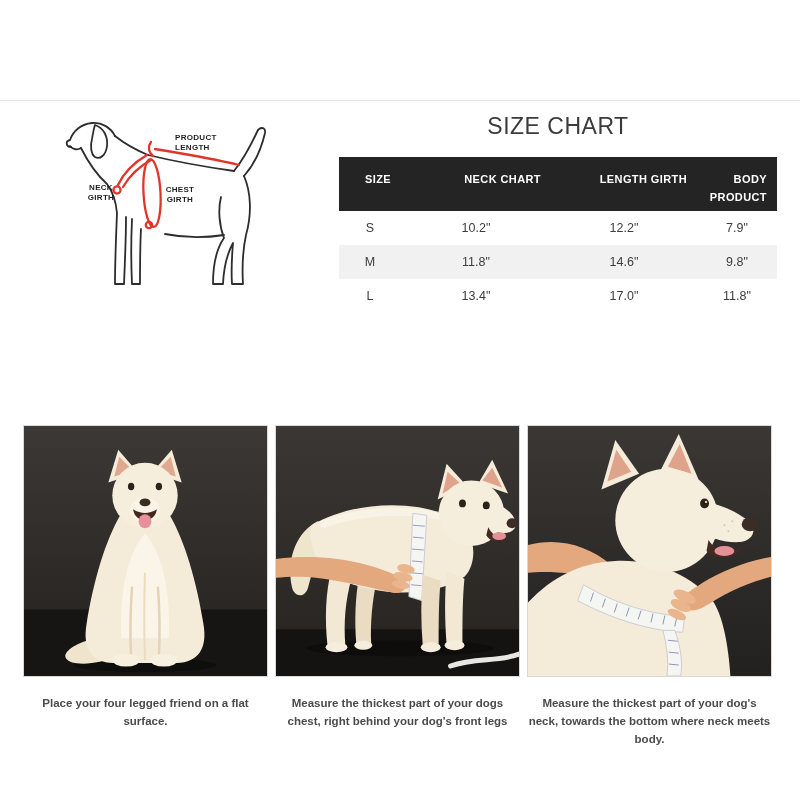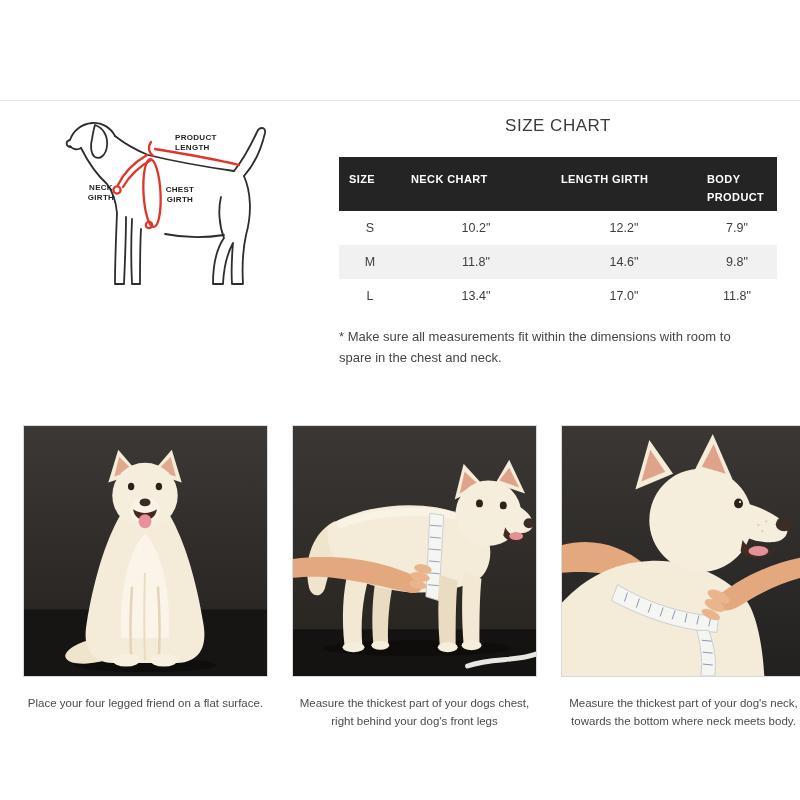--- a/index.html
+++ b/index.html
@@ -6,34 +6,34 @@
   body{width:800px;height:800px;position:relative;overflow:hidden;
        font-family:"Liberation Sans", sans-serif;color:#3d3d3d;}
 
   .divider{position:absolute;left:0;top:100px;width:800px;height:1px;background:#e5e5e5;}
 
   
   .diagram{position:absolute;left:35px;top:97px;width:290px;height:200px;}
 
   
   .chart-col{position:absolute;left:339px;top:112px;width:438px;}
-  .chart-title{font-size:17px;font-weight:400;letter-spacing:.5px;color:#3b3b3b;
+  .chart-title{font-size:23px;font-weight:400;letter-spacing:.5px;color:#3b3b3b;
                text-align:center;margin:0;padding:0;line-height:28px;}
   table.size-table{border-collapse:collapse;width:438px;margin-top:17px;table-layout:fixed;}
   table.size-table th{background:#242424;color:#ffffff;font-size:11px;font-weight:bold;
-       letter-spacing:.4px;text-align:left;vertical-align:top;
+       letter-spacing:.4px;text-align:right;vertical-align:top;
        padding:13px 10px 5px;line-height:18px;}
   table.size-table td{height:34px;text-align:center;vertical-align:middle;
        font-size:12.5px;color:#3d3d3d;padding:0;}
   table.size-table tbody tr:nth-child(even){background:#f1f1f1;}
   .col-size{width:62px;}.col-neck{width:150px;}.col-chest{width:146px;}.col-body{width:80px;}
   .notes{margin-top:13px;width:414px;font-size:13px;line-height:21px;color:#464646;}
 
   
-  .photos{position:absolute;left:23px;top:425px;width:754px;display:flex;gap:24px;}
+  .photos{position:absolute;left:23px;top:425px;width:754px;display:flex;gap:7px;font-weight:bold;}
   .photo-card{width:245px;}
   .photo{width:243px;height:250px;border:1px solid #d9d9d9;display:block;}
   .caption{width:245px;margin-top:17px;text-align:center;font-size:11.5px;
            line-height:18px;color:#4b4b4b;}
   svg text.diag-label{font-family:"Liberation Sans",sans-serif;font-weight:bold;
            font-size:8px;letter-spacing:.3px;fill:#1f1f1f;}
 </style>
 </head>
 <body>
 
@@ -115,21 +115,20 @@
       <tr>
         <td>L</td>
         <td>13.4"</td>
         <td>17.0"</td>
         <td>11.8"</td>
       </tr>
     </tbody>
   </table>
 
   <div class="notes">
-    <div>* Make sure all measurements fit within the dimensions with room to spare in the chest and neck.</div>
   </div>
 </div>
 
 <div class="photos">
 
   <div class="photo-card">
     <svg class="photo" viewBox="0 0 245 252">
       <defs>
         <linearGradient id="p1bg" x1="0" y1="0" x2="0" y2="1">
           <stop offset="0" stop-color="#3b3835"></stop>

